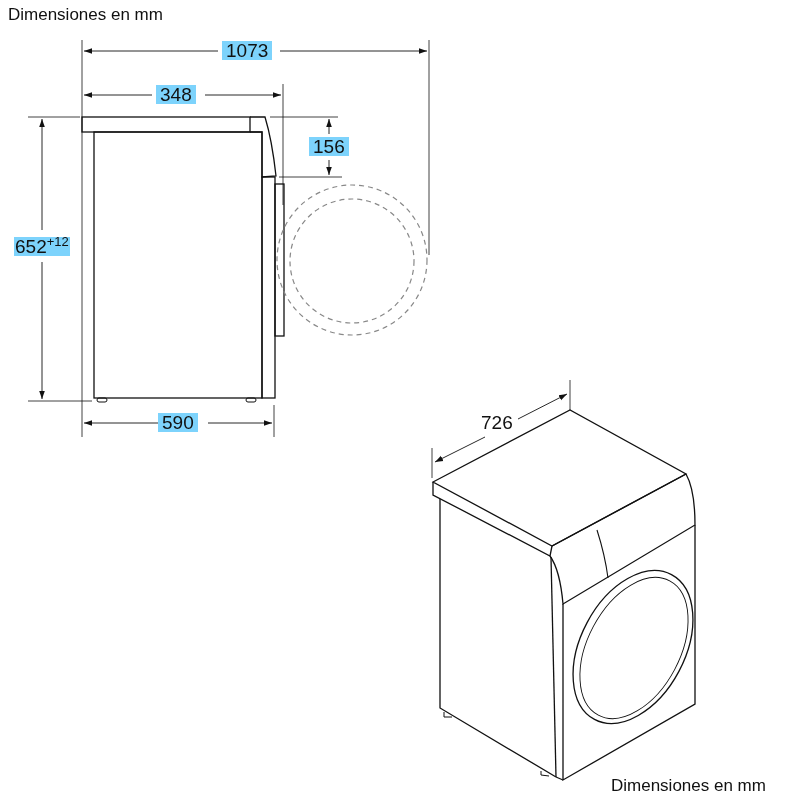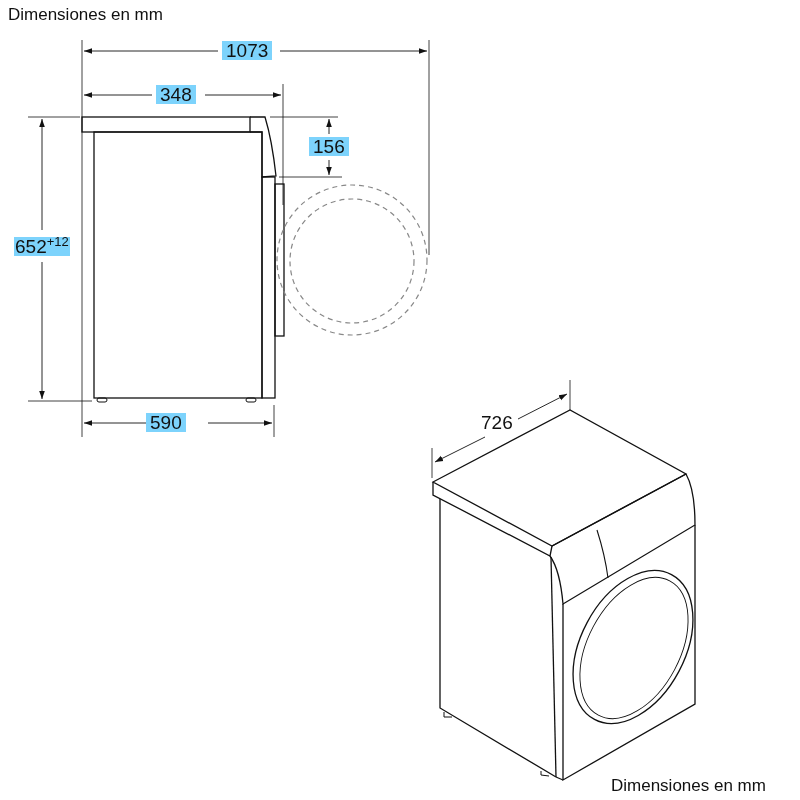--- a/index.html
+++ b/index.html
@@ -82,19 +82,19 @@
       <ellipse cx="633" cy="647" rx="52" ry="82" transform="rotate(28 633 647)"></ellipse>
       <ellipse cx="634" cy="648" rx="46" ry="76" transform="rotate(28 634 648)" stroke-width="0.9"></ellipse>
 
       <path d="M444,712 L444,717 L452,717" stroke-width="1"></path>
       <path d="M541,771 L541,775 L549,776" stroke-width="1"></path>
     </g>
   </svg>
 
   <span class="lbl t-dim" style="left:222px; top:41px;">1073</span>
   <span class="lbl t-dim" style="left:156px; top:85px;">348</span>
-  <span class="lbl t-dim" style="left:146px; top:413px;">590</span>
+  <span class="lbl t-dim" style="left:158px; top:413px;">590</span>
   <span class="lbl t-dim" style="left:309px; top:137px;">156</span>
   <span class="lbl t-dim" style="left:14px; top:237px; padding:0 1px;"><span>652</span><span class="sup">+12</span></span>
   <span class="lbl t-dim" style="left:477px; top:413px; background:transparent;">726</span>
 
   <span class="lbl t-title" style="left:611px; top:777px;">Dimensiones en mm</span>
 </div>
 
 </body></html>

